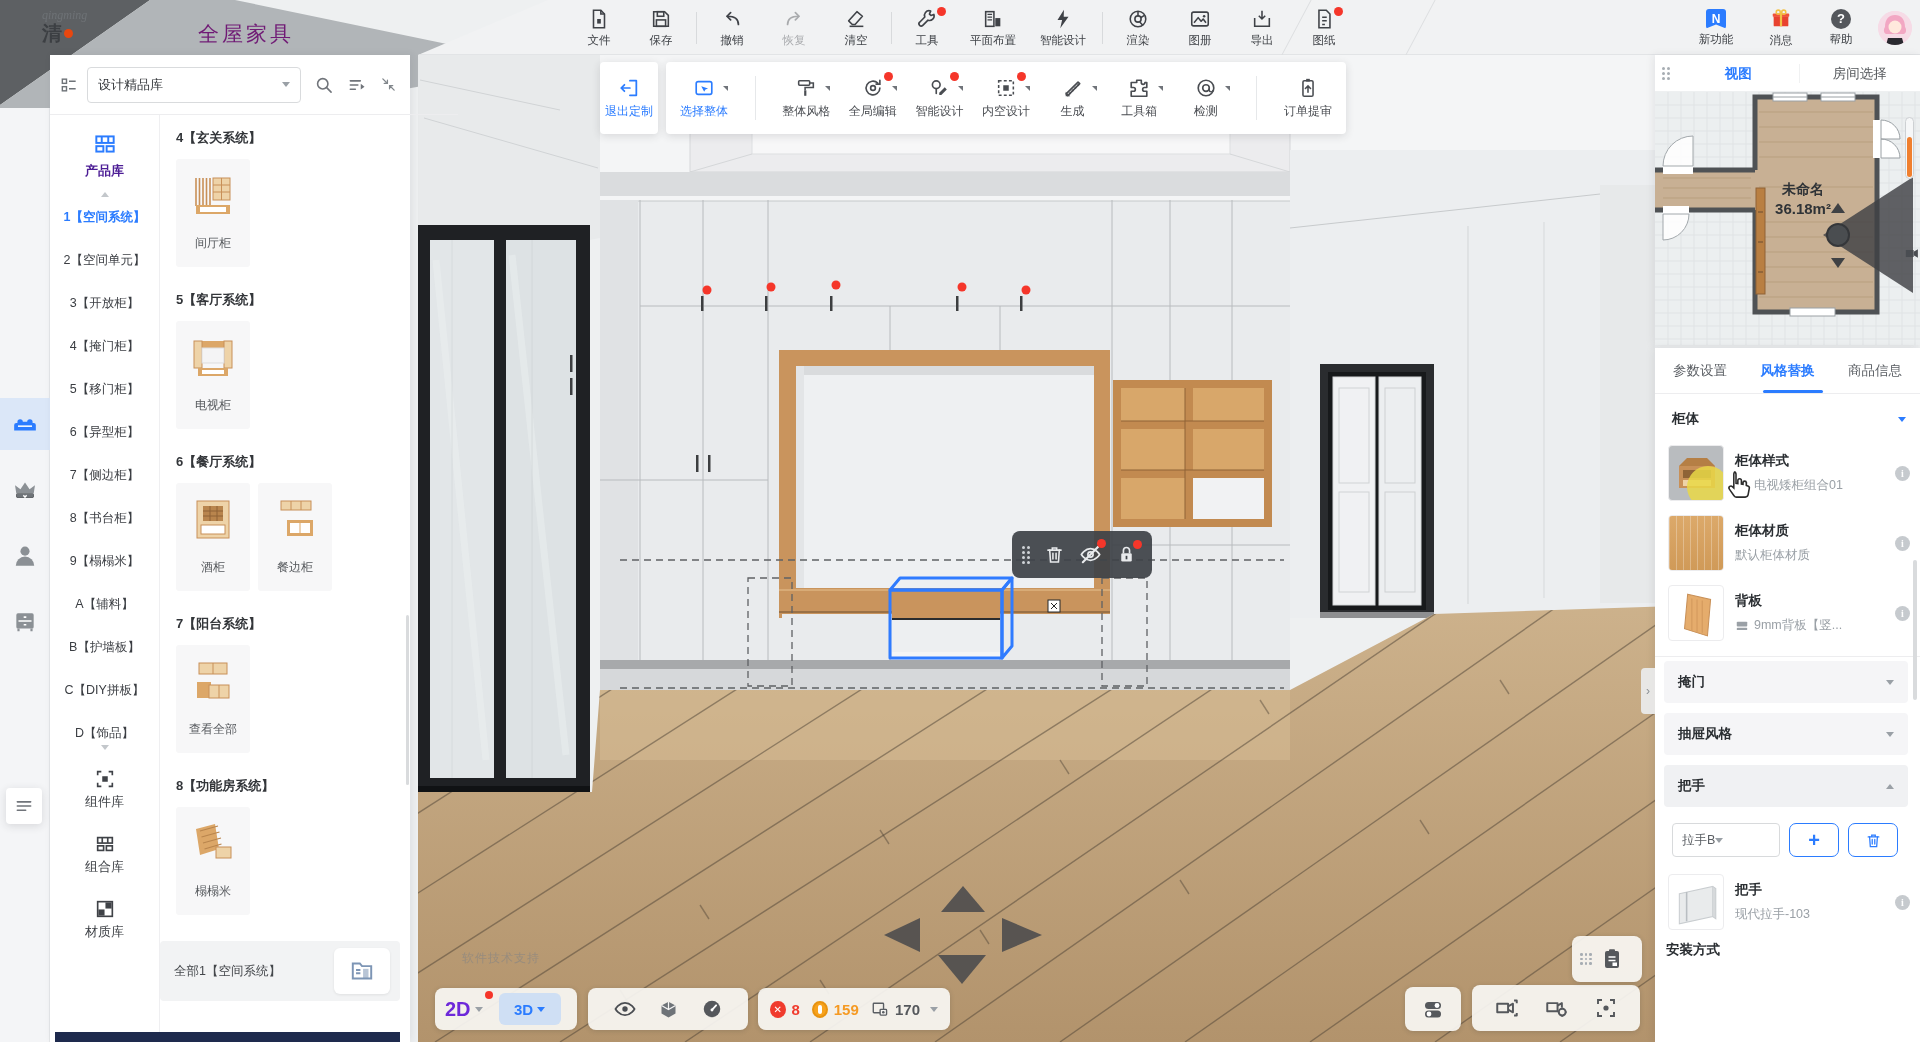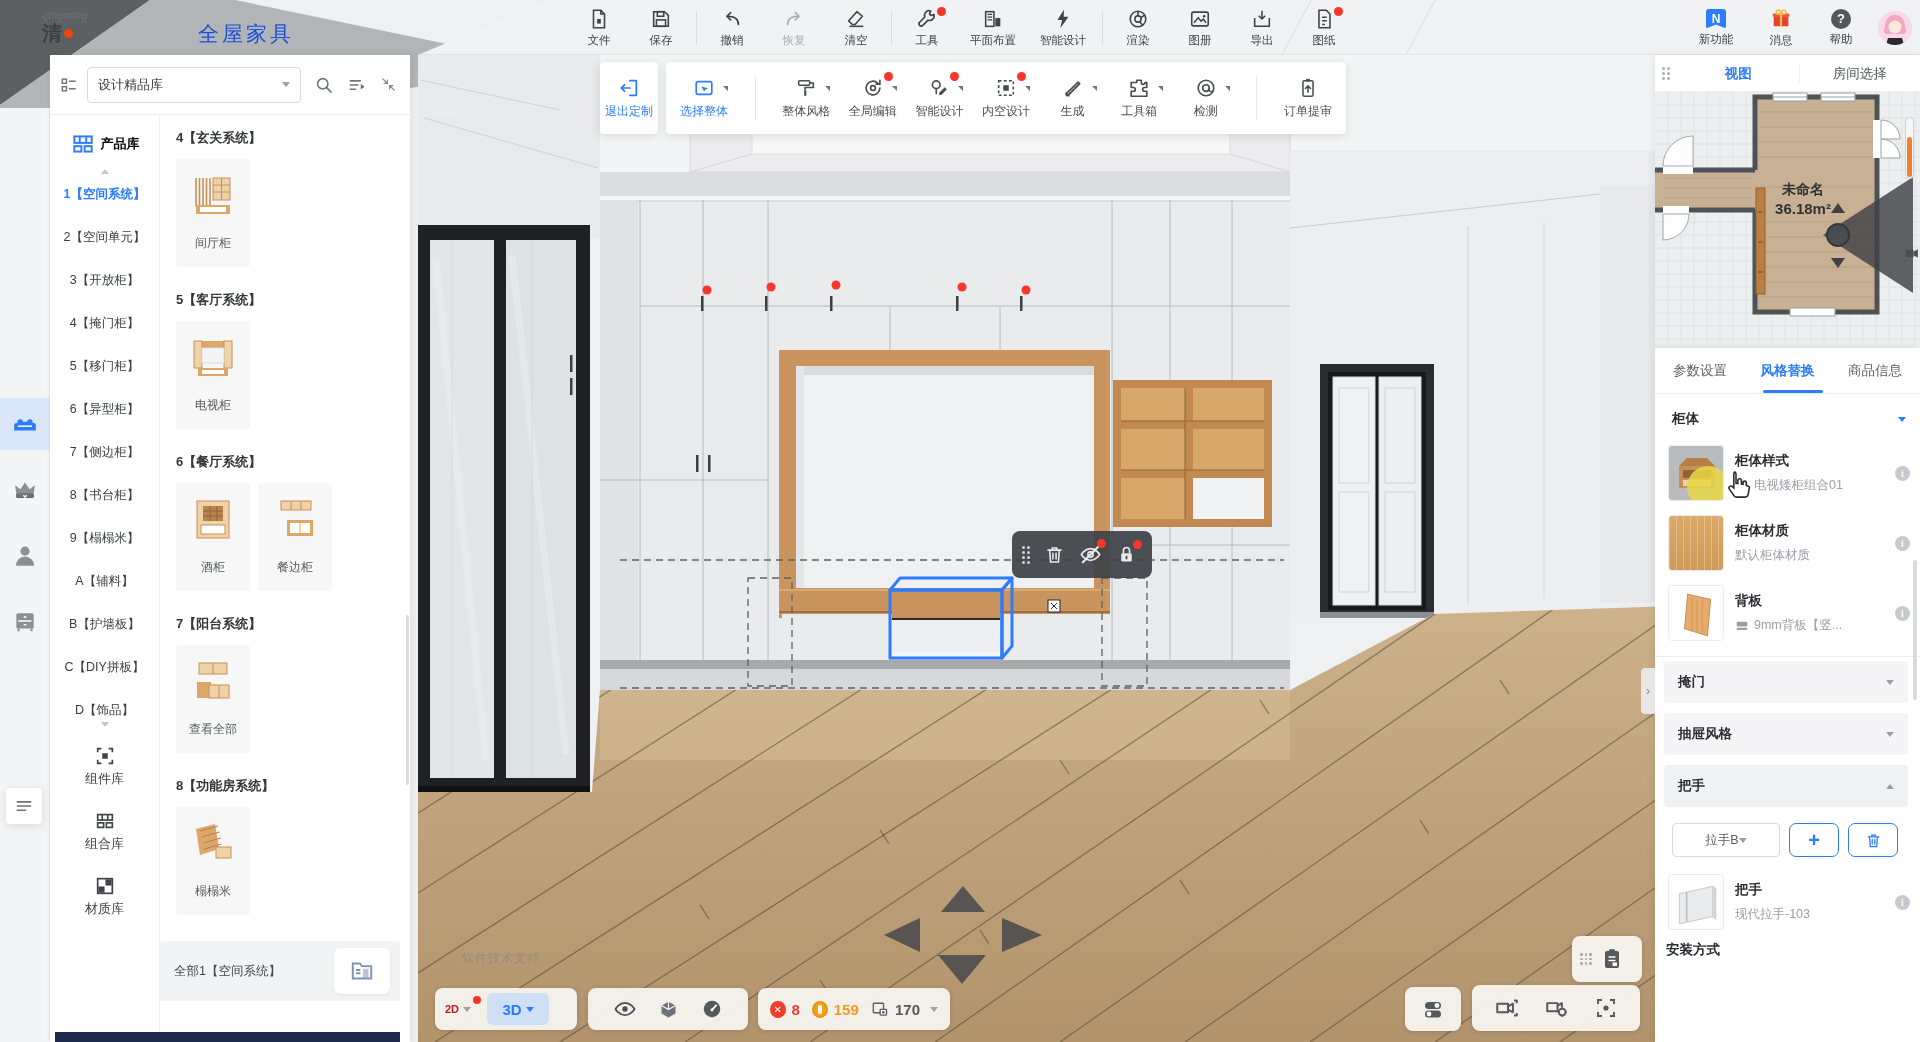--- a/index.html
+++ b/index.html
@@ -18,42 +18,42 @@
   .tb-item.dis{opacity:.4}
   .tb-sep{width:1px;height:32px;background:#d8dadc;margin:0 4px}
   .dot{position:absolute;width:9px;height:9px;border-radius:50%;background:#f5362a}
   .nbadge{width:20px;height:20px;background:#2b7cff;color:#fff;font-weight:bold;font-size:12px;display:flex;align-items:center;justify-content:center;clip-path:polygon(0 0,100% 0,100% 100%,50% 80%,0 100%);border-radius:3px}
   .helpc{width:20px;height:20px;border-radius:50%;background:#54575c;color:#fff;font-weight:bold;font-size:13px;display:flex;align-items:center;justify-content:center}
   .avatar{width:34px;height:34px;border-radius:50%;overflow:hidden;background:#f6dbe6}
   
   .logo-script{font-family:"Liberation Serif",serif;font-style:italic;font-size:12px;color:#6e7276}
   .logo-seal{font-size:20px;font-weight:bold;color:#3c3f43;line-height:1}
   .logo-dot{width:9px;height:9px;border-radius:50%;background:#e8470f}
-  .watermark{font-size:21px;color:#1d4ed8;letter-spacing:3px}
+  .watermark{font-size:21px;color:#701a75;letter-spacing:3px}
   
   .card{background:#fff;border-radius:4px;box-shadow:0 2px 8px rgba(40,44,50,.14)}
   .et-item{display:flex;flex-direction:column;align-items:center;justify-content:center;gap:4px;height:72px;min-width:52px;position:relative;cursor:pointer;color:#4a4d52}
   .et-item .lbl{font-size:12px;white-space:nowrap}
   .et-item.blue{color:#2b7cff}
   .et-item.blue .lbl{color:#2b7cff}
   .cornertri{position:absolute;width:0;height:0;border-left:5px solid transparent;border-top:5px solid #70747a;transform:rotate(0deg)}
   .vline{width:1px;height:44px;background:#e6e8ea;margin:0 10px}
   
   .dock{left:0;top:108px;width:50px;height:934px;background:#f4f5f7;border-right:1px solid #e5e7e9}
   .dock-item{width:50px;height:52px;display:flex;align-items:center;justify-content:center}
   .dock-item.active{background:#dbe7f8}
   
   .dpanel{left:50px;top:55px;width:360px;height:987px;background:#fff;box-shadow:2px 0 8px rgba(40,44,50,.08)}
   .dp-head{position:absolute;left:0;top:0;width:408px;height:60px;border-bottom:1px solid #ededef;display:flex;align-items:center}
   .ddown{width:214px;height:36px;border:1px solid #d9dbdd;border-radius:4px;display:flex;align-items:center;padding:0 10px;font-size:13px;color:#33363a;justify-content:space-between}
   .caret{width:0;height:0;border-left:4.5px solid transparent;border-right:4.5px solid transparent;border-top:5.5px solid #9aa0a6}
   .caret.up{transform:rotate(180deg)}
   .caret.blue{border-top-color:#2b7cff}
   .sidebar{position:absolute;left:0;top:60px;width:110px;height:927px;border-right:1px solid #efeff1;display:flex;flex-direction:column;align-items:center}
-  .sb-lib{display:flex;flex-direction:row;align-items:center;gap:5px;padding:16px 0 12px;color:#000000;cursor:pointer}
+  .sb-lib{display:flex;flex-direction:column;align-items:center;gap:5px;padding:16px 0 12px;color:#4c1d95;cursor:pointer}
   .sb-lib .lbl{font-size:13px;font-weight:bold}
   .sb-cats{display:flex;flex-direction:column;align-items:center;width:100%}
   .sb-cat{font-size:12.5px;color:#3a3d42;text-align:center;line-height:17px;padding:0 8px;margin-bottom:26px;cursor:pointer}
   .sb-cat.active{color:#2b7cff;font-weight:bold}
   .sb-foot{display:flex;flex-direction:column;align-items:center;gap:3px;margin-top:8px;color:#3f4247;cursor:pointer}
   .sb-foot .lbl{font-size:13px}
   .dp-body{position:absolute;left:110px;top:60px;width:250px;height:900px;overflow:hidden;padding:14px 0 0 16px}
   .dp-sec-title{font-size:13px;font-weight:bold;color:#33363a;margin-bottom:12px}
   .dp-row{display:flex;gap:8px;margin-bottom:24px}
   .dp-card{width:74px;height:108px;background:#f7f7f8;border-radius:3px;display:flex;flex-direction:column;align-items:center;cursor:pointer}
@@ -79,28 +79,28 @@
   .sec-head .lbl{font-size:13.5px;font-weight:bold;color:#2b2f33}
   .rp-row{display:flex;align-items:center;padding:7px 10px 7px 13px;position:relative}
   .rp-thumb{width:56px;height:56px;border:1px solid #ececee;border-radius:4px;overflow:hidden;position:relative;flex:none;background:#fafafa}
   .rp-txt{margin-left:11px;flex:1}
   .rp-txt .t{font-size:13.5px;font-weight:bold;color:#2b2f33;margin-bottom:7px}
   .rp-txt .s{font-size:12.5px;color:#9aa0a6;display:flex;align-items:center;gap:5px;white-space:nowrap}
   .infoc{width:15px;height:15px;border-radius:50%;background:#c6cace;color:#fff;font-size:10px;font-weight:bold;display:flex;align-items:center;justify-content:center;flex:none;font-family:"Liberation Serif",serif}
   .gray-bar{margin:0 12px 10px 9px;height:42px;background:#f5f5f7;border-radius:4px;display:flex;align-items:center;justify-content:space-between;padding:0 14px}
   .gray-bar .lbl{font-size:13.5px;font-weight:bold;color:#2b2f33}
   .hctrl{display:flex;align-items:center;gap:9px;padding:6px 12px 10px 17px}
-  .hselect{width:108px;height:32px;border:1px solid #d8dadc;border-radius:4px;background:#fff;display:flex;align-items:center;justify-content:center;padding:16px 9px;font-size:12.5px;color:#5a5e63}
+  .hselect{width:108px;height:32px;border:1px solid #d8dadc;border-radius:4px;background:#fff;display:flex;align-items:center;justify-content:flex-start;padding:16px 9px;font-size:12.5px;color:#5a5e63}
   .hbtn{width:50px;height:34px;border:1.5px solid #2b7cff;border-radius:7px;background:#fff;display:flex;align-items:center;justify-content:center;color:#2b7cff;cursor:pointer}
   .woodtex{width:100%;height:100%;background:linear-gradient(180deg,#dca96a,#d09a58);position:relative}
   .woodtex:after{content:'';position:absolute;inset:0;background:repeating-linear-gradient(90deg,rgba(255,255,255,.28) 0 1px,transparent 1px 7px)}
   
   .pill{background:rgba(248,247,244,.92);border-radius:8px;box-shadow:0 1px 5px rgba(40,44,50,.18);display:flex;align-items:center}
   .mode3d{background:#cfdff4;border-radius:6px;display:flex;align-items:center;justify-content:center;gap:4px;font-size:15px;font-weight:bold;color:#2b7cff}
-  .mode2d{font-size:11px;font-weight:bold;color:#b91c1c;display:flex;align-items:center;gap:4px}
+  .mode2d{font-size:20px;font-weight:bold;color:#6d28d9;display:flex;align-items:center;gap:4px}
   .errc{width:17px;height:17px;border-radius:50%;background:#f03b2d;color:#fff;font-size:10px;font-weight:bold;display:flex;align-items:center;justify-content:center}
   .coin{width:17px;height:17px;border-radius:50%;background:#f7a21d;border:2px solid #e8930f;position:relative}
   .coin:after{content:'';position:absolute;left:4.5px;top:2px;width:4px;height:9px;background:#fff;border-radius:2px}
   .badge-num{font-size:15px;font-weight:bold}
   .seltool{background:rgba(62,67,72,.93);border-radius:8px;display:flex;align-items:center;color:#e8eaec}
   .navarrow{width:0;height:0;position:absolute}
   .chev-tab{width:14px;height:46px;background:rgba(235,237,239,.9);border-radius:4px 0 0 4px;display:flex;align-items:center;justify-content:center;color:#8a8f94;font-size:12px}
   .canvas-mark{font-size:12px;color:rgba(125,130,135,.55);letter-spacing:1px}
   .navy{background:#1e2a4d}
 </style>

